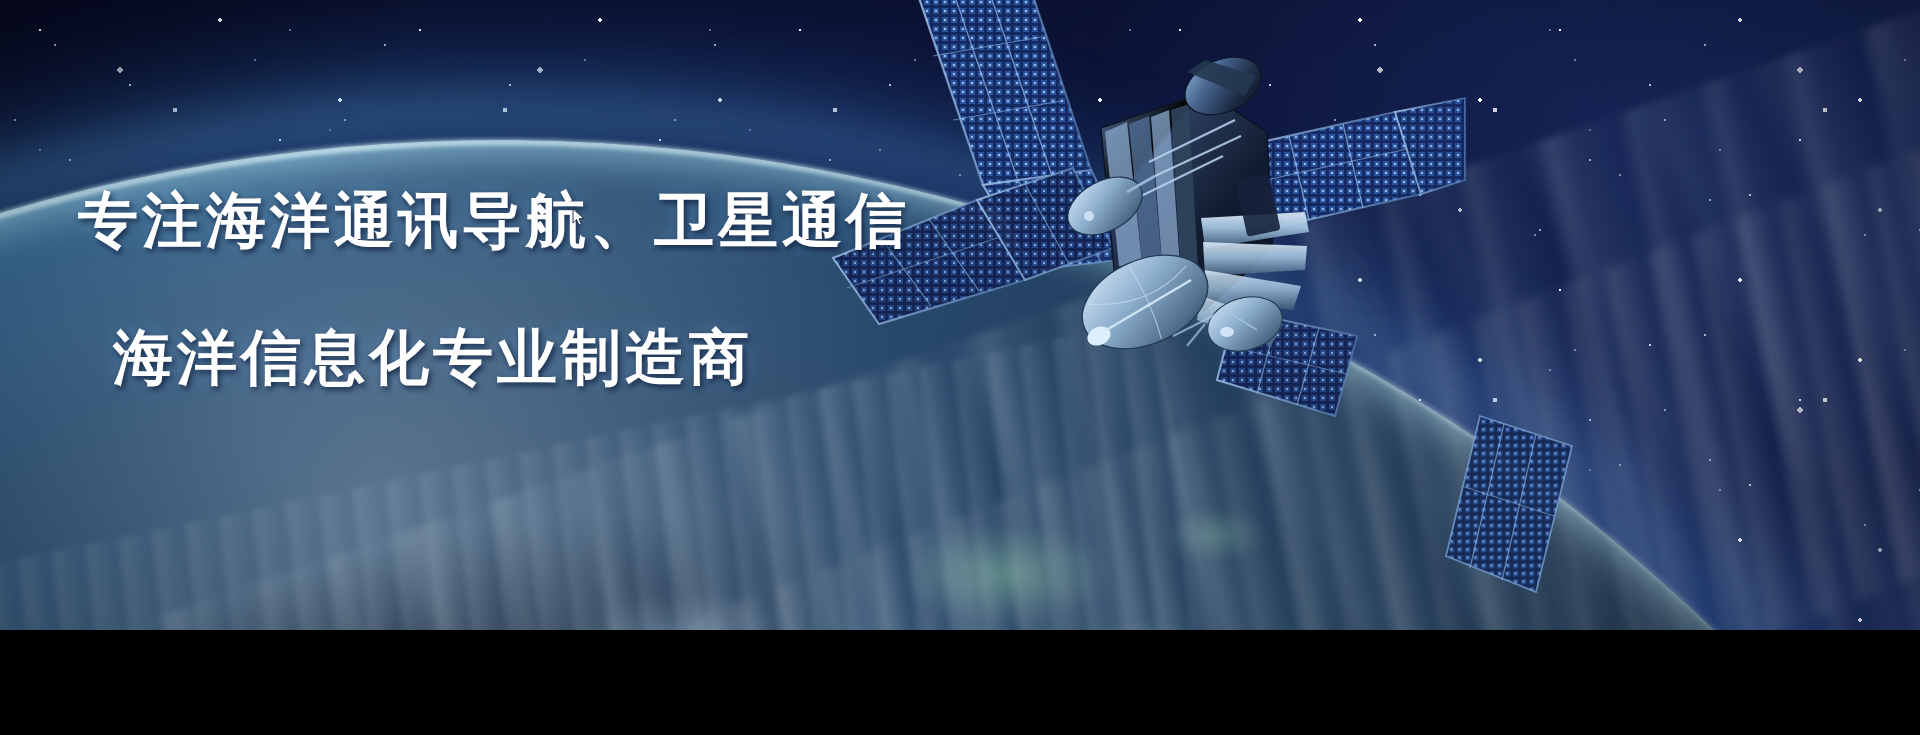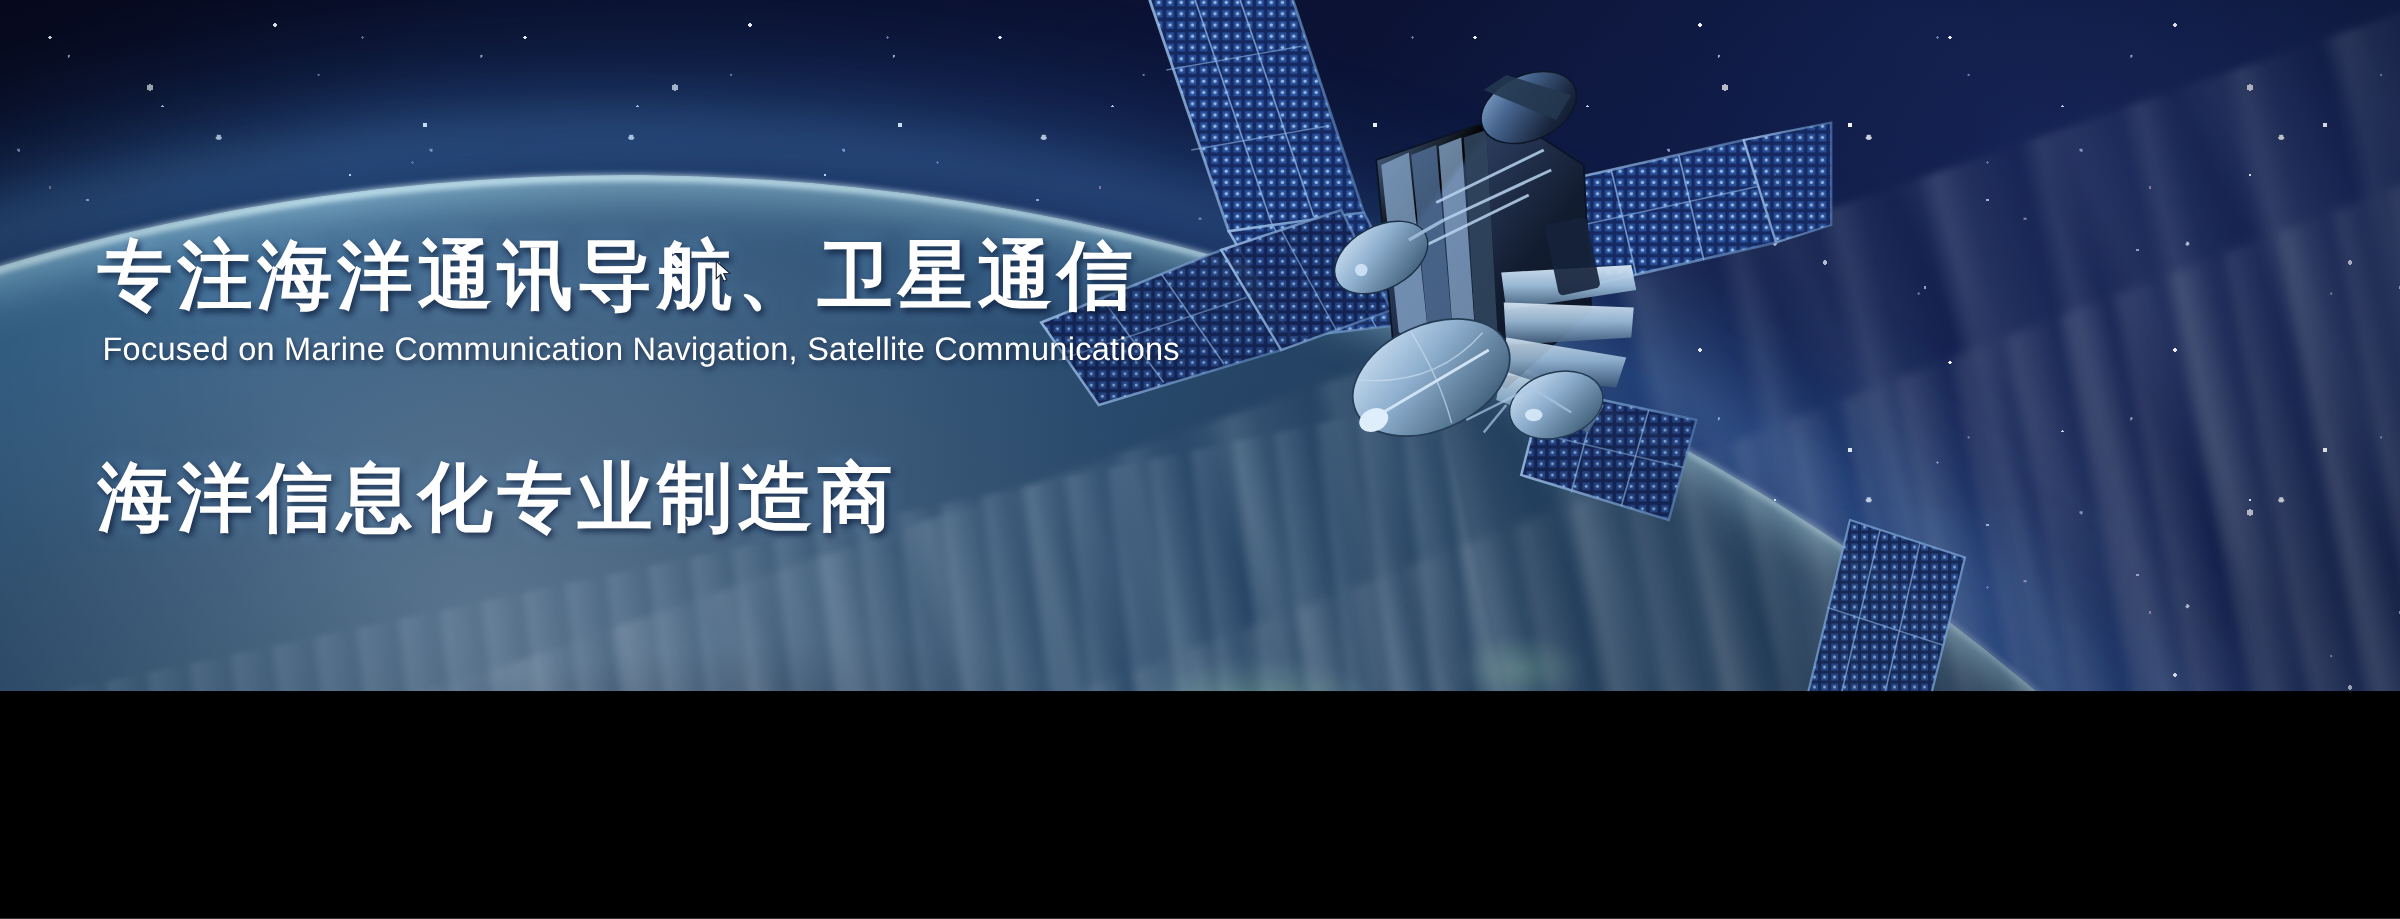--- a/index.html
+++ b/index.html
@@ -6,21 +6,21 @@
   html, body {
     margin: 0;
     padding: 0;
     background: #000;
   }
   * { box-sizing: border-box; }
 
   .banner {
     position: relative;
     width: 1920px;
-    height: 553px;
+    height: 630px;
     overflow: hidden;
     font-family: "Liberation Sans", sans-serif;
     background: #050819;
   }
 
   
   .space-bg {
     position: absolute;
     inset: 0;
     background:
@@ -242,21 +242,21 @@
 
   
   .copy {
     position: absolute;
     left: 78px;
     top: 186px;
     width: 920px;
     z-index: 20;
   }
   .block { margin-bottom: 66px; }
-  .block:last-child { margin-bottom: 0; }
+  .block:last-child { margin-bottom: 0; margin-left: 35px; }
 
   .headline {
     font-size: 60px;
     font-weight: 700;
     color: #ffffff;
     letter-spacing: 4px;
     line-height: 1.18;
     margin: 0;
     white-space: nowrap;
     text-shadow:
@@ -486,21 +486,20 @@
       <line x1="64" y1="14" x2="30" y2="158" stroke="#86aedd" stroke-width="1.2" opacity=".7"></line>
       <line x1="96" y1="24" x2="62" y2="170" stroke="#86aedd" stroke-width="1.2" opacity=".7"></line>
       <line x1="22" y1="76" x2="114" y2="106" stroke="#86aedd" stroke-width="1.1" opacity=".6"></line>
     </svg>
   </div>
 
   <div class="copy">
 
     <div class="block">
       <h1 class="headline">专注海洋通讯导航、卫星通信</h1>
-      <p class="subline">Focused on Marine Communication Navigation, Satellite Communications</p>
     </div>
 
     <div class="block">
       <h2 class="headline">海洋信息化专业制造商</h2>
     </div>
 
   </div>
 
   <div class="cursor">
     <svg width="14" height="20" viewBox="0 0 14 20" xmlns="http://www.w3.org/2000/svg">

